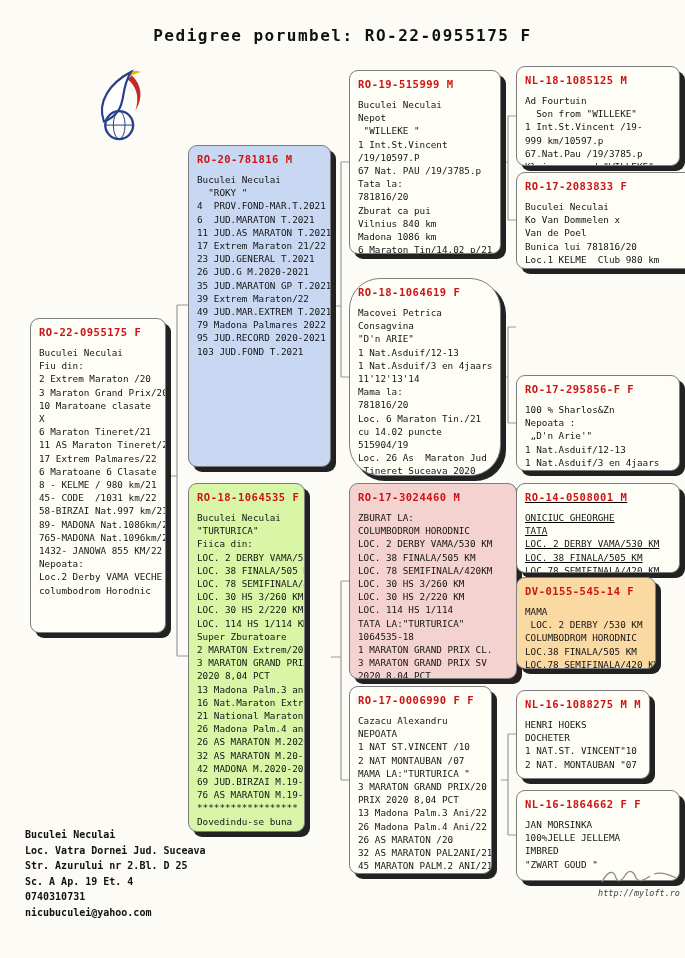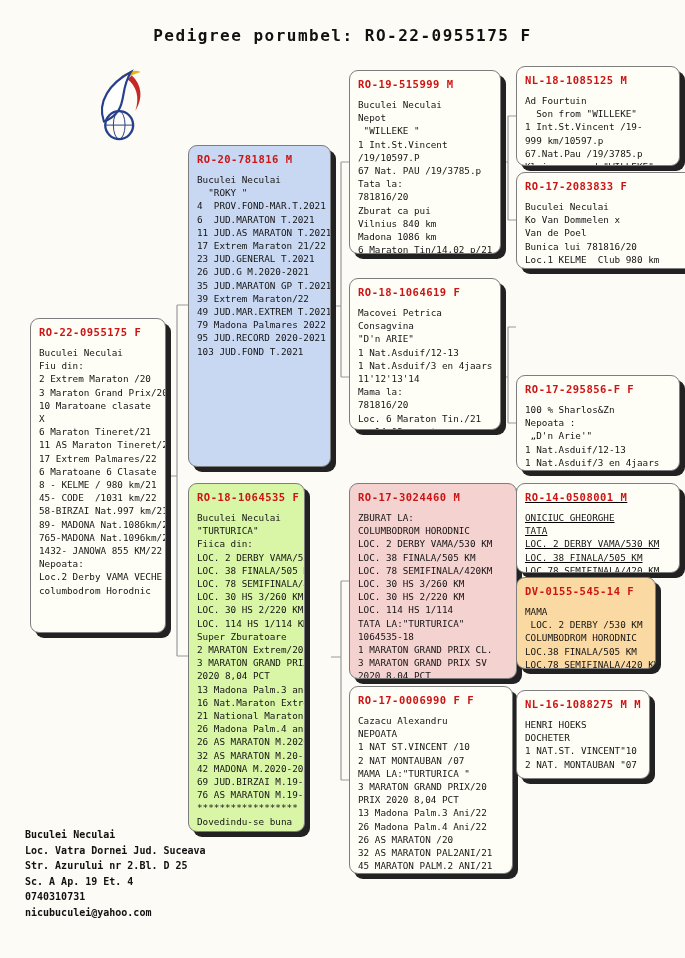--- a/index.html
+++ b/index.html
@@ -145,21 +145,21 @@
 /19/10597.P
 67 Nat. PAU /19/3785.p
 Tata la:
 781816/20
 Zburat ca pui
 Vilnius 840 km
 Madona 1086 km
 6 Maraton Tin/14,02 p/21
 11 AS Maraton Tineret/21</div>
   </div>
-  <div class="box" style="left:349px;top:278px;width:152px;height:152px;">
+  <div class="box" style="left:349px;top:278px;width:152px;height:198px;border-radius:31px;">
     <div class="ring">RO-18-1064619 F</div>
     <div class="body">Macovei Petrica
 Consagvina
 "D'n ARIE"
 1 Nat.Asduif/12-13
 1 Nat.Asduif/3 en 4jaars
 11'12'13'14
 Mama la:
 781816/20
 Loc. 6 Maraton Tin./21
@@ -178,21 +178,21 @@
 LOC. 30 HS 3/260 KM
 LOC. 30 HS 2/220 KM
 LOC. 114 HS 1/114
 TATA LA:"TURTURICA"
 1064535-18
 1 MARATON GRAND PRIX CL.
 3 MARATON GRAND PRIX SV
 2020 8,04 PCT
 12 MARATON G.P.P MOLDOVA</div>
   </div>
-  <div class="box" style="left:349px;top:686px;width:164px;height:188px;">
+  <div class="box" style="left:349px;top:686px;width:143px;height:188px;">
     <div class="ring">RO-17-0006990 F F</div>
     <div class="body">Cazacu Alexandru
 NEPOATA
 1 NAT ST.VINCENT /10
 2 NAT MONTAUBAN /07
 MAMA LA:"TURTURICA "
 3 MARATON GRAND PRIX/20
 PRIX 2020 8,04 PCT
 13 Madona Palm.3 Ani/22
 26 Madona Palm.4 Ani/22
@@ -248,22 +248,35 @@
 LOC.78 SEMIFINALA/420 KM
 LOC. 30 HS 3/260 KM</div>
   </div>
   <div class="box" style="left:516px;top:690px;width:134px;height:89px;">
     <div class="ring">NL-16-1088275 M M</div>
     <div class="body">HENRI HOEKS
 DOCHETER
 1 NAT.ST. VINCENT"10
 2 NAT. MONTAUBAN "07</div>
   </div>
+  <div class="box" style="left:516px;top:790px;width:164px;height:91px;">
+    <div class="ring">NL-16-1864662 F F</div>
+    <div class="body">JAN MORSINKA
+100%JELLE JELLEMA
+IMBRED
+"ZWART GOUD "</div>
+  </div>
 
   <div class="owner">Buculei Neculai
 Loc. Vatra Dornei Jud. Suceava
 Str. Azurului nr 2.Bl. D 25
 Sc. A Ap. 19 Et. 4
 0740310731
 nicubuculei@yahoo.com</div>
 
+  <div class="signature">
+    <svg width="82" height="18" viewBox="0 0 82 18">
+      <path d="M4 14 C10 2 16 2 18 10 C20 15 24 13 28 6 C32 1 36 4 38 10 C41 15 46 12 52 8 M56 6 C62 4 70 6 78 10" fill="none" stroke="#8a8a8a" stroke-width="1.3"></path>
+    </svg>
+    <span class="url">http://myloft.ro</span>
+  </div>
 
 </div>
 
 </body></html>

